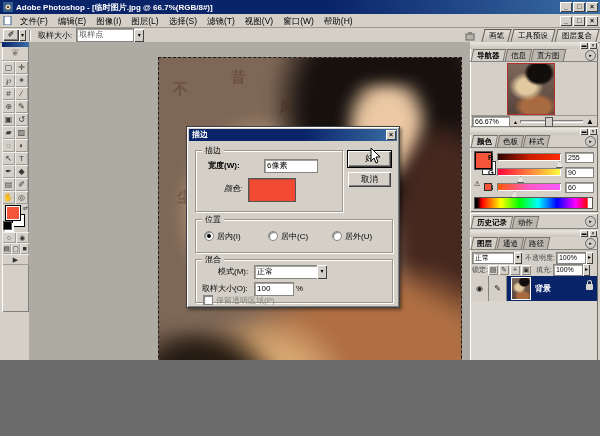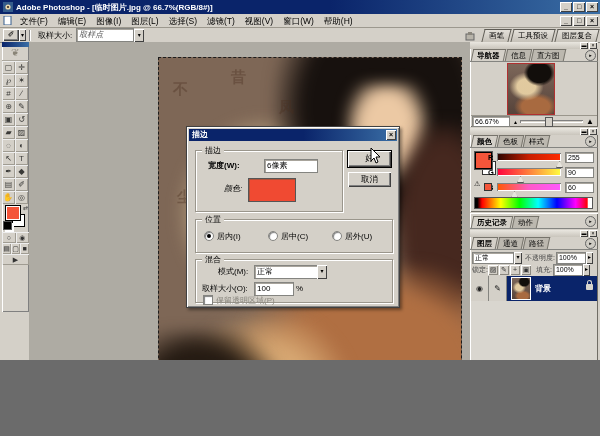--- a/index.html
+++ b/index.html
@@ -155,21 +155,21 @@
     <span class="winbtn">_</span>
     <span class="winbtn">□</span>
     <span class="winbtn" style="margin-right:2px">×</span>
   </div>
 
   <div class="abs" id="optionsbar">
     <span class="raised" style="width:16px;height:12px;margin-left:3px;text-align:center;font-size:8px;line-height:12px;">✐</span>
     <span class="drop-arrow" style="width:7px;height:12px;line-height:12px;">▾</span>
     <span class="sep"></span>
     <span style="margin-left:4px;">取样大小:</span>
-    <span class="textbox" style="width:52px;height:12px;margin-left:4px;color:#555;font-style:italic;">取样点</span>
+    <span class="textbox" style="width:52px;height:12px;margin-left:4px;color:#555;">取样点</span>
     <span class="drop-arrow" style="width:10px;height:13px;line-height:13px;">▾</span>
   </div>
 
   <div id="palette-well">
     <svg width="11" height="11" style="margin-right:5px">
       <rect x="1" y="3" width="8" height="6" fill="#b8b4aa" stroke="#666"></rect>
         <rect x="3" y="1" width="4" height="3" fill="#8a867c"></rect>
     </svg>
     <span class="well-tab"><span>画笔</span></span>
     <span class="well-tab"><span>工具预设</span></span>

